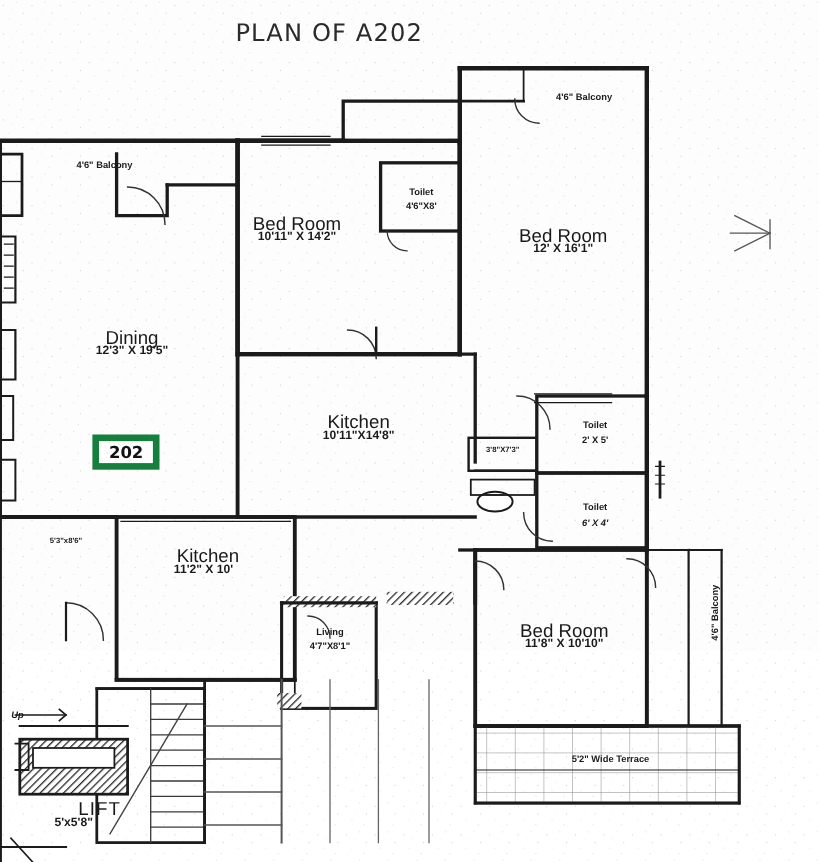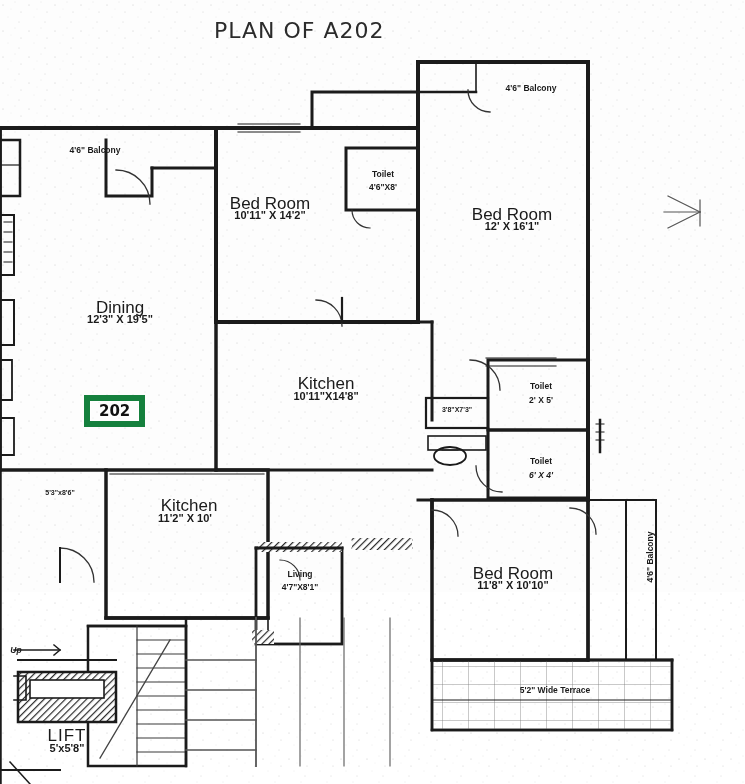--- a/index.html
+++ b/index.html
@@ -240,21 +240,21 @@
 
   <div class="lbl sm" style="left:352px;top:170px;width:62px;">Toilet</div>
   <div class="lbl sm" style="left:348px;top:183px;width:70px;">4'6"X8'</div>
 
   <div class="lbl sm" style="left:508px;top:382px;width:66px;">Toilet</div>
   <div class="lbl sm" style="left:508px;top:396px;width:66px;">2' X 5'</div>
 
   <div class="lbl sm" style="left:508px;top:457px;width:66px;">Toilet</div>
   <div class="lbl sm" style="left:508px;top:471px;width:66px;font-style:italic;">6' X 4'</div>
 
-  <div class="lbl rm" style="left:24px;top:726px;width:86px;letter-spacing:1px;">LIFT</div>
+  <div class="lbl rm" style="left:24px;top:726px;width:86px;letter-spacing:1px;text-align:right;">LIFT</div>
   <div class="lbl dim" style="left:22px;top:742px;width:90px;">5'x5'8"</div>
 
   <div class="lbl sm" style="left:40px;top:146px;width:110px;">4'6" Balcony</div>
   <div class="lbl sm" style="left:476px;top:84px;width:110px;">4'6" Balcony</div>
   <div class="lbl sm vert" style="left:646px;top:612px;width:110px;">4'6" Balcony</div>
   <div class="lbl sm" style="left:470px;top:686px;width:170px;">5'2" Wide Terrace</div>
   <div class="lbl xs" style="left:20px;top:489px;width:80px;">5'3"x8'6"</div>
   <div class="lbl xs" style="left:426px;top:406px;width:62px;">3'8"X7'3"</div>
   <div class="lbl sm" style="left:4px;top:646px;width:24px;font-style:italic;">Up</div>
 

